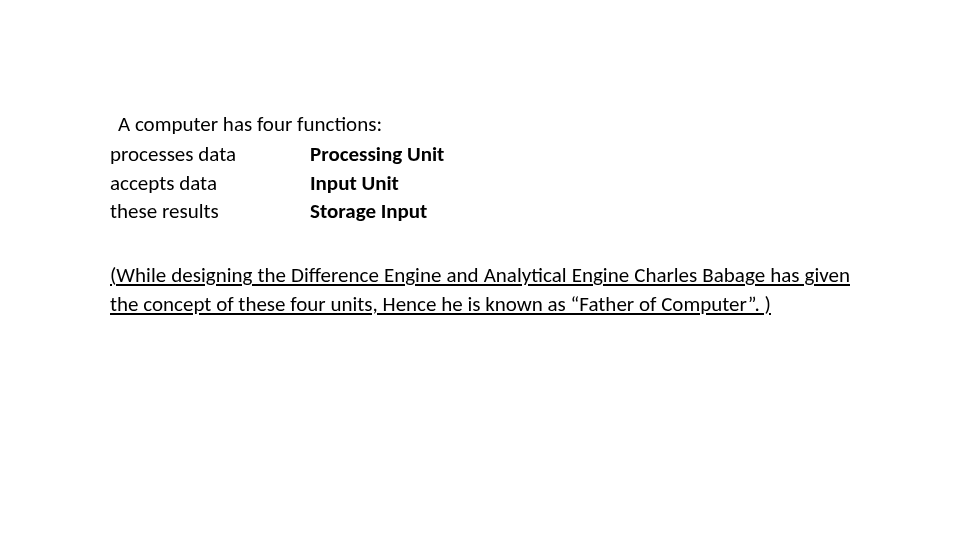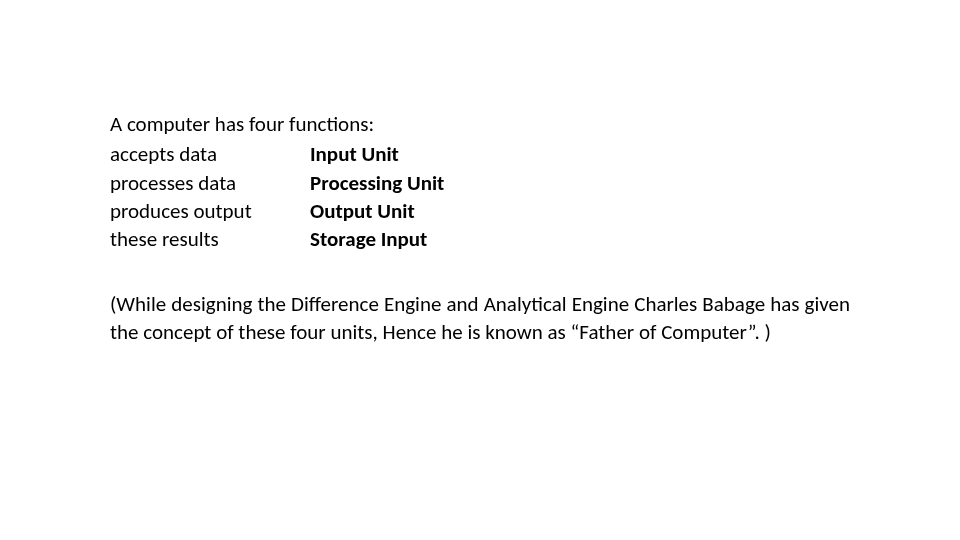--- a/index.html
+++ b/index.html
@@ -19,56 +19,54 @@
   .content {
     position: absolute;
     left: 110px;
     top: 110px;
     width: 740px;
     font-size: 21px;
     line-height: 1.35;
   }
   .intro {
     margin-bottom: 2px;
+    margin-left: 8px;
   }
   .row {
     display: flex;
   }
   .col-a {
     width: 200px;
     flex: 0 0 200px;
   }
   .col-b {
     font-weight: 700;
   }
   .note {
     margin-top: 36px;
     text-align: justify;
     text-justify: inter-word;
+    text-decoration: underline;
   }
 </style>
 </head>
 <body>
 
 <div class="slide">
   <div class="content">
 
     <div class="intro">A computer has four functions:</div>
 
     <div class="row">
-      <div class="col-a">accepts data</div>
-      <div class="col-b">Input Unit</div>
-    </div>
-    <div class="row">
       <div class="col-a">processes data</div>
       <div class="col-b">Processing Unit</div>
     </div>
     <div class="row">
-      <div class="col-a">produces output</div>
-      <div class="col-b">Output Unit</div>
+      <div class="col-a">accepts data</div>
+      <div class="col-b">Input Unit</div>
     </div>
     <div class="row">
       <div class="col-a">these results</div>
       <div class="col-b">Storage Input</div>
     </div>
 
     <div class="note">(While designing the Difference Engine and Analytical Engine Charles Babage has given the concept of these four units, Hence he is known as “Father of Computer”. )</div>
 
   </div>
 </div>

